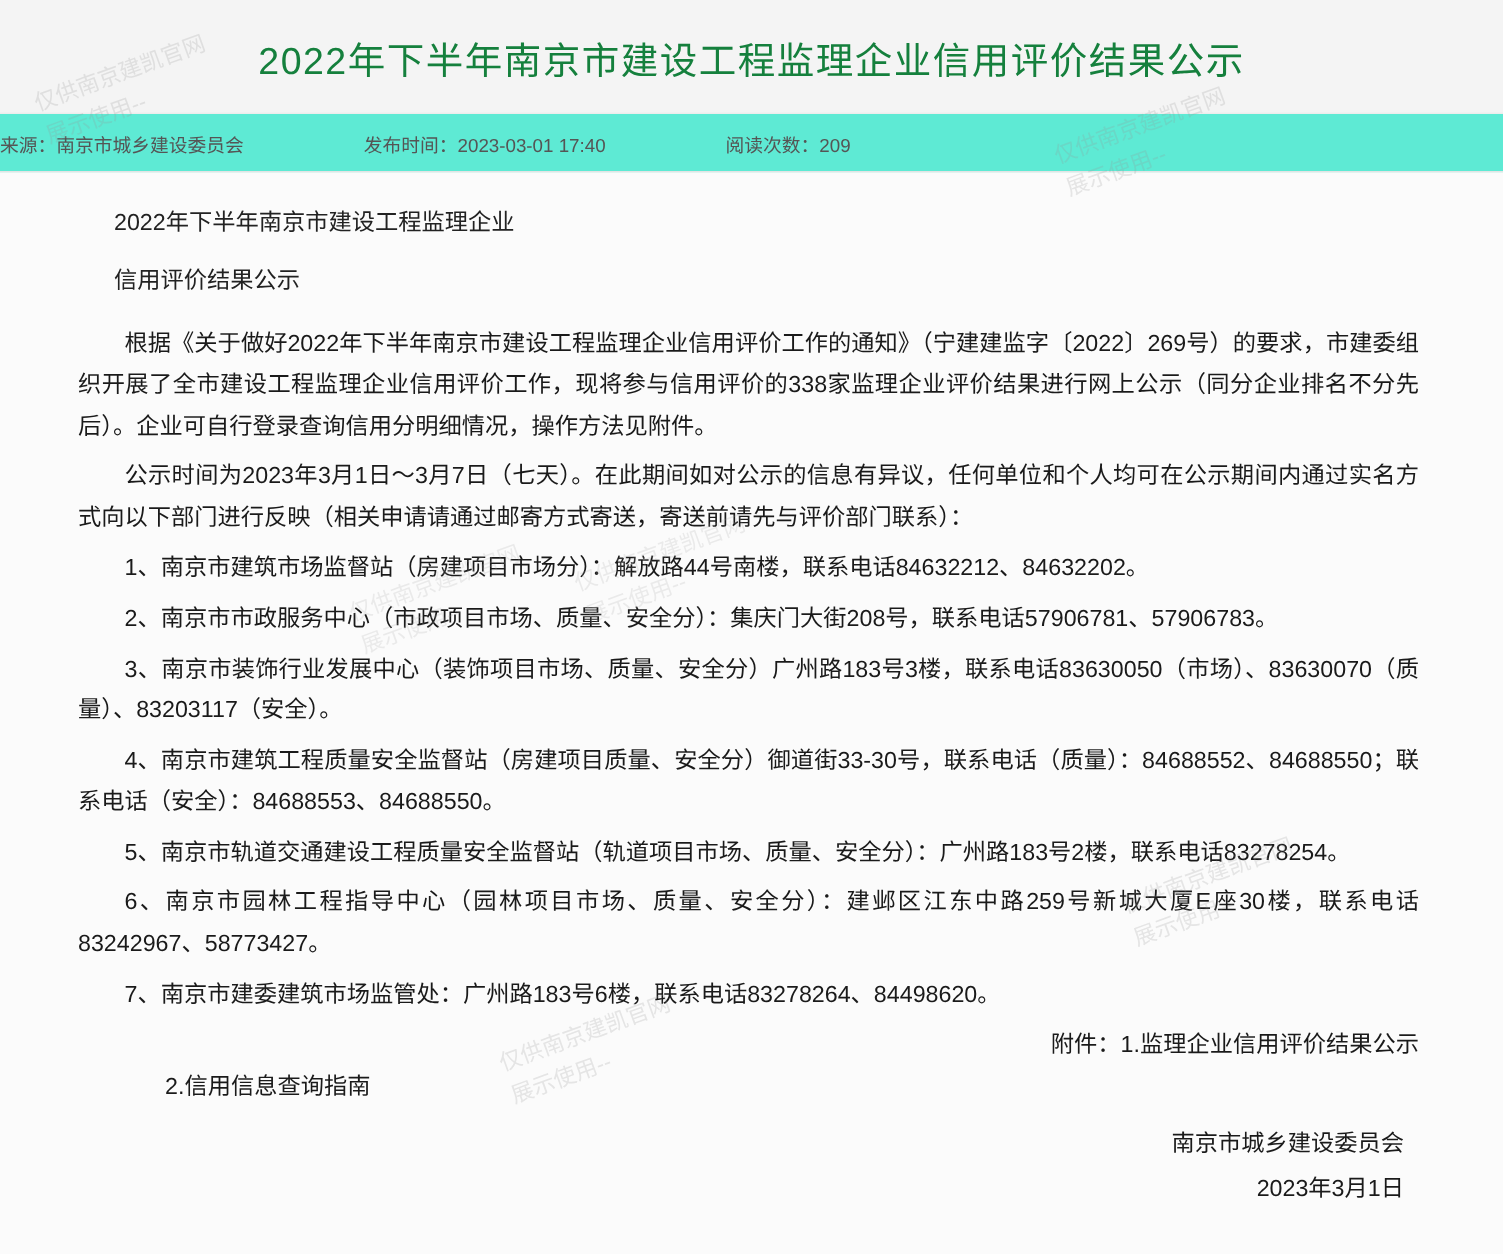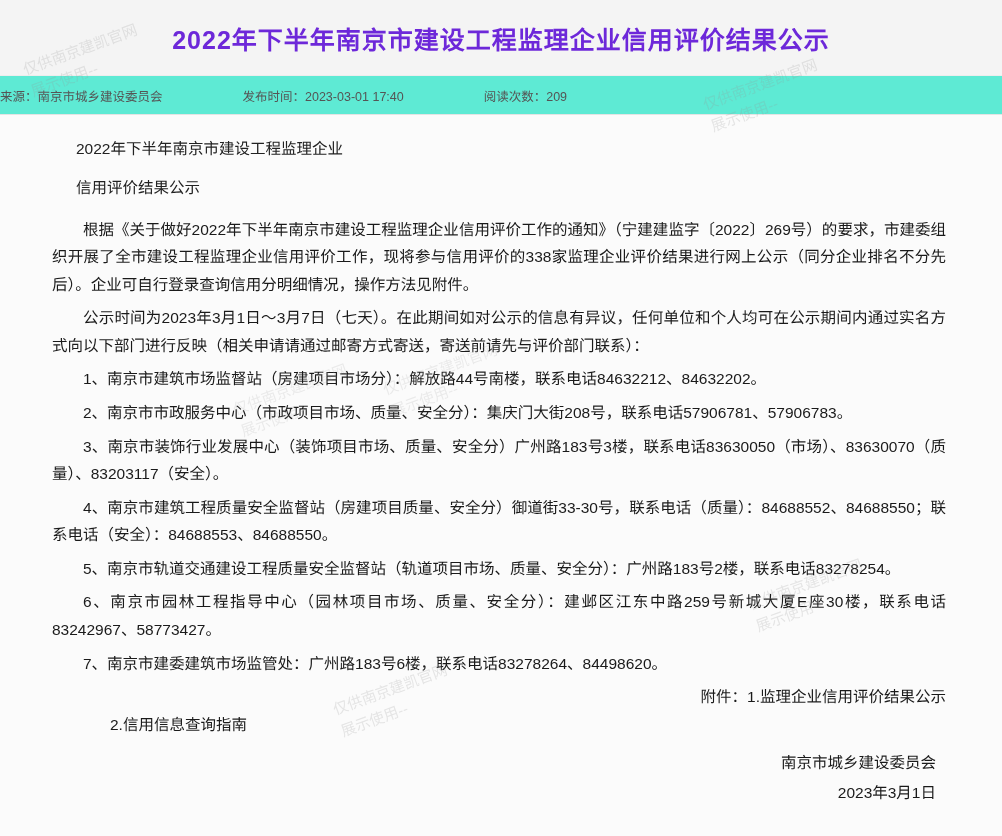--- a/index.html
+++ b/index.html
@@ -28,23 +28,23 @@
     position: relative;
     height: 75px;
     background: #f4f4f4;
     border-bottom: 1px solid #ededed;
     display: flex;
     align-items: center;
     justify-content: center;
   }
   .doc-title {
     font-size: 25px;
-    font-weight: bold;
+    font-weight: normal;
     letter-spacing: 1px;
-    color: #6d28d9;
+    color: #15803d;
     text-align: center;
     white-space: nowrap;
   }
   
   .meta-band {
     height: 38px;
     background: #5eead4;
     border-bottom: 1px solid #e4e4e4;
     display: flex;
     align-items: center;

